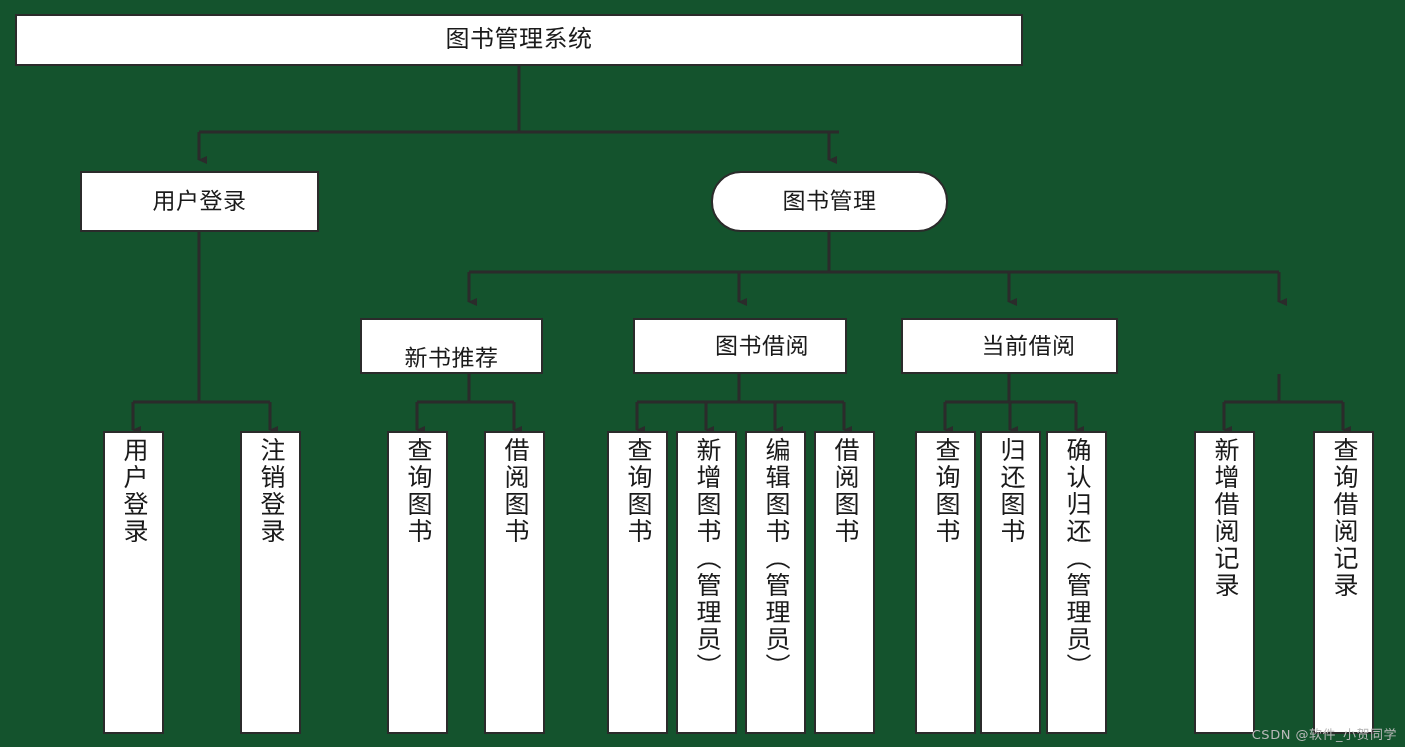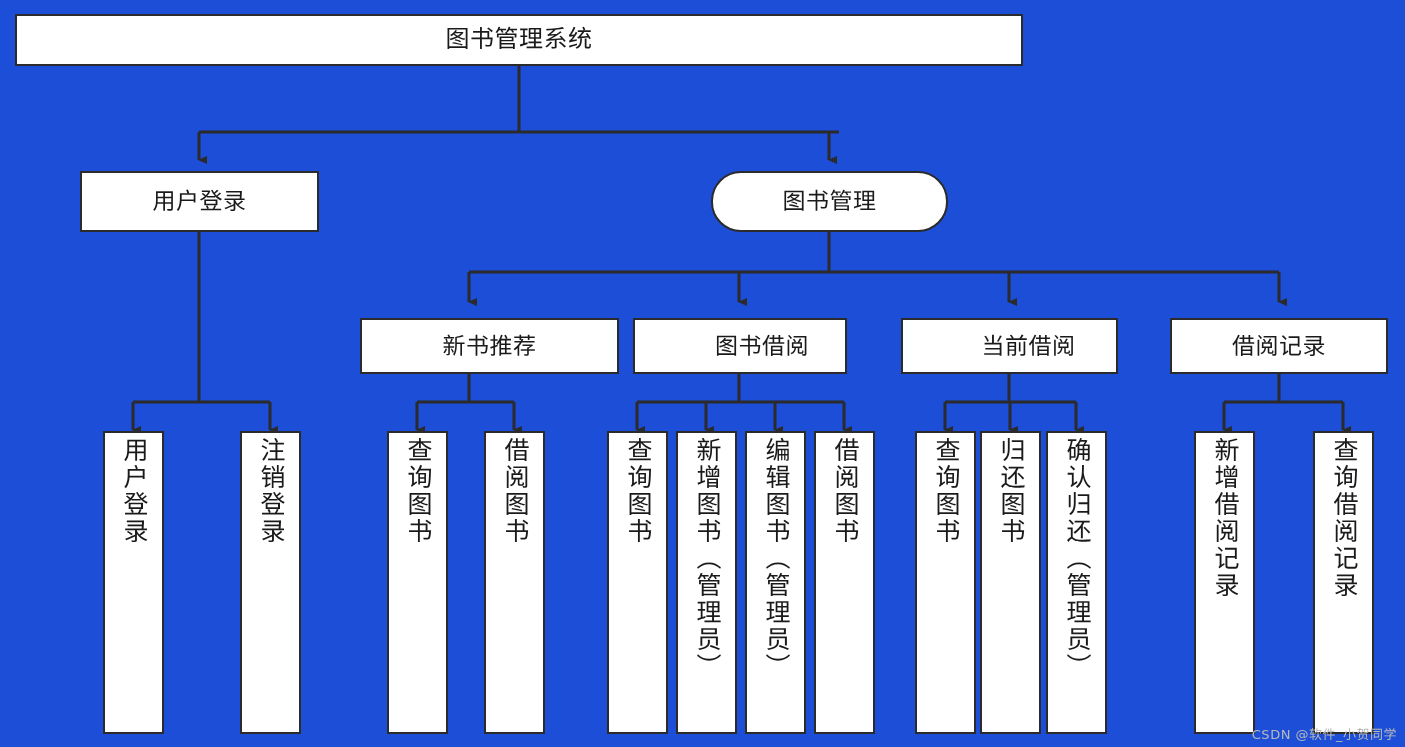--- a/index.html
+++ b/index.html
@@ -8,21 +8,21 @@
     padding: 0;
     background: #ffffff;
   }
   body {
     font-family: "DejaVu Sans", "Liberation Sans", sans-serif;
   }
   #diagram-root {
     position: relative;
     width: 1405px;
     height: 747px;
-    background: #1d4ed8;
+    background: #14532d;
     overflow: hidden;
   }
   #connector-layer {
     position: absolute;
     left: 0;
     top: 0;
     width: 1405px;
     height: 747px;
     pointer-events: none;
   }
@@ -136,35 +136,32 @@
   </div>
 
   <div class="node horiz" style="left:80px; top:171px; width:239px; height:61px;">
     <span class="node-label">用户登录</span>
   </div>
 
   <div class="node horiz" style="left:711px; top:171px; width:237px; height:61px;border-radius:30px;">
     <span class="node-label">图书管理</span>
   </div>
 
-  <div class="node horiz" style="left:360px; top:318px; width:259px; height:56px;">
+  <div class="node horiz" style="left:360px; top:318px; width:183px; height:56px;align-items:flex-end;">
     <span class="node-label">新书推荐</span>
   </div>
 
   <div class="node horiz" style="left:633px; top:318px; width:214px; height:56px;padding-left:44px;">
     <span class="node-label">图书借阅</span>
   </div>
 
   <div class="node horiz" style="left:901px; top:318px; width:217px; height:56px;padding-left:38px;">
     <span class="node-label">当前借阅</span>
   </div>
 
-  <div class="node horiz" style="left:1170px; top:318px; width:218px; height:56px;">
-    <span class="node-label">借阅记录</span>
-  </div>
 
   <div class="node vert" style="left:103px; top:431px; width:61px; height:303px;">
     <span class="node-label">用户登录</span>
   </div>
 
   <div class="node vert" style="left:240px; top:431px; width:61px; height:303px;">
     <span class="node-label">注销登录</span>
   </div>
 
   <div class="node vert" style="left:387px; top:431px; width:61px; height:303px;">

